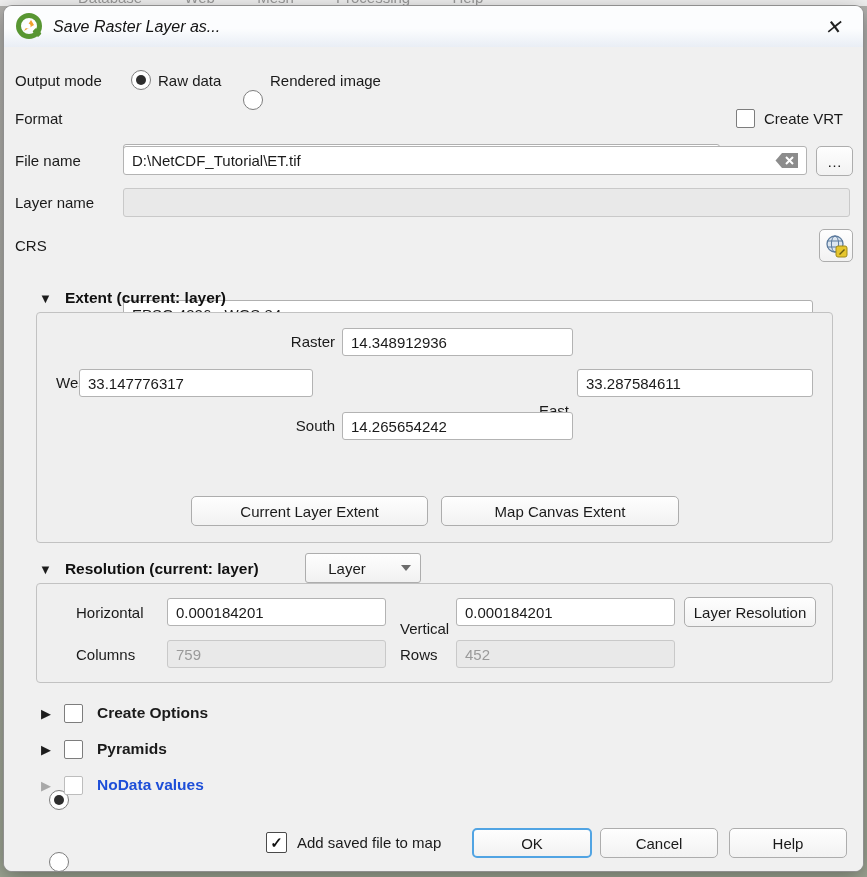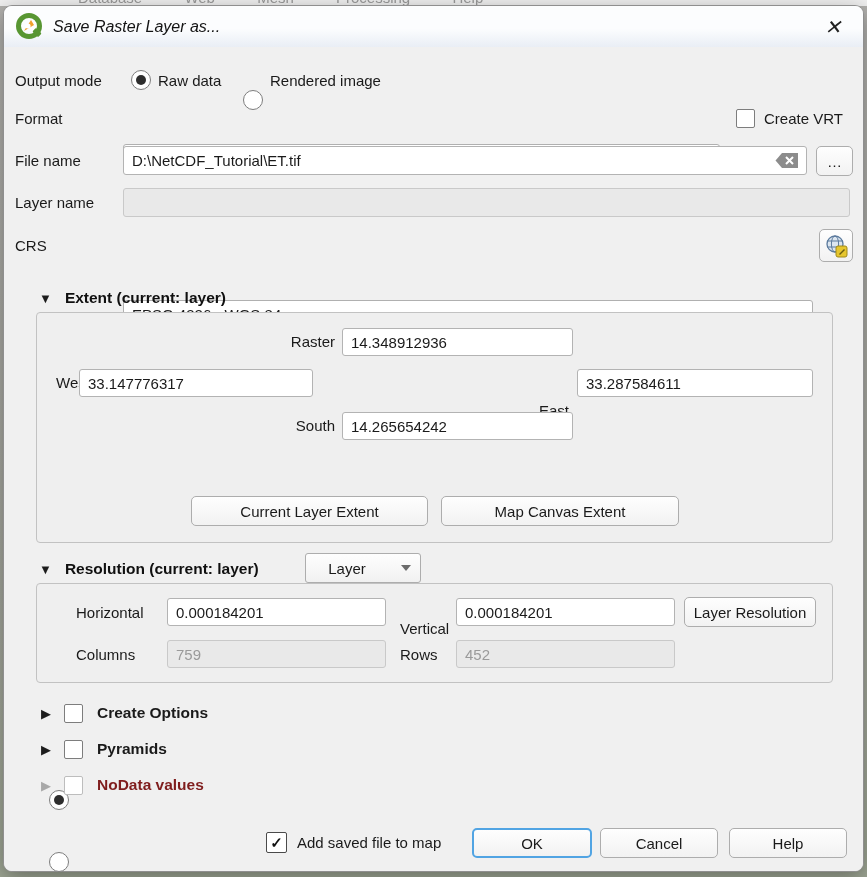--- a/index.html
+++ b/index.html
@@ -87,21 +87,21 @@
   }
 
   .groupbox { background:#efefef; border:1px solid #c2c2c2; border-radius:4px; }
   .secheader { display:flex; align-items:center; gap:13px; height:20px; }
   .secheader .tri { font-size:13px; color:#1c1c1c; }
   .secheader .txt { font-weight:bold; font-size:15.5px; color:#101010; }
   .collapsible { display:flex; align-items:center; gap:9px; height:22px; }
   .collapsible .tri { font-size:13px; color:#1c1c1c; width:14px; }
   .collapsible .txt { font-weight:bold; font-size:15.5px; margin-left:5px; }
   .collapsible.dim .tri { color:#a8a8a8; }
-  .collapsible.dim .txt { color:#7f1d1d; }
+  .collapsible.dim .txt { color:#1d4ed8; }
 
   .cleartag { position:absolute; right:8px; top:6px; }
 </style>
 </head>
 <body>
 
 <div class="menustrip">
   <div class="menurow">
     <span>Database</span>
     <span>Web</span>

